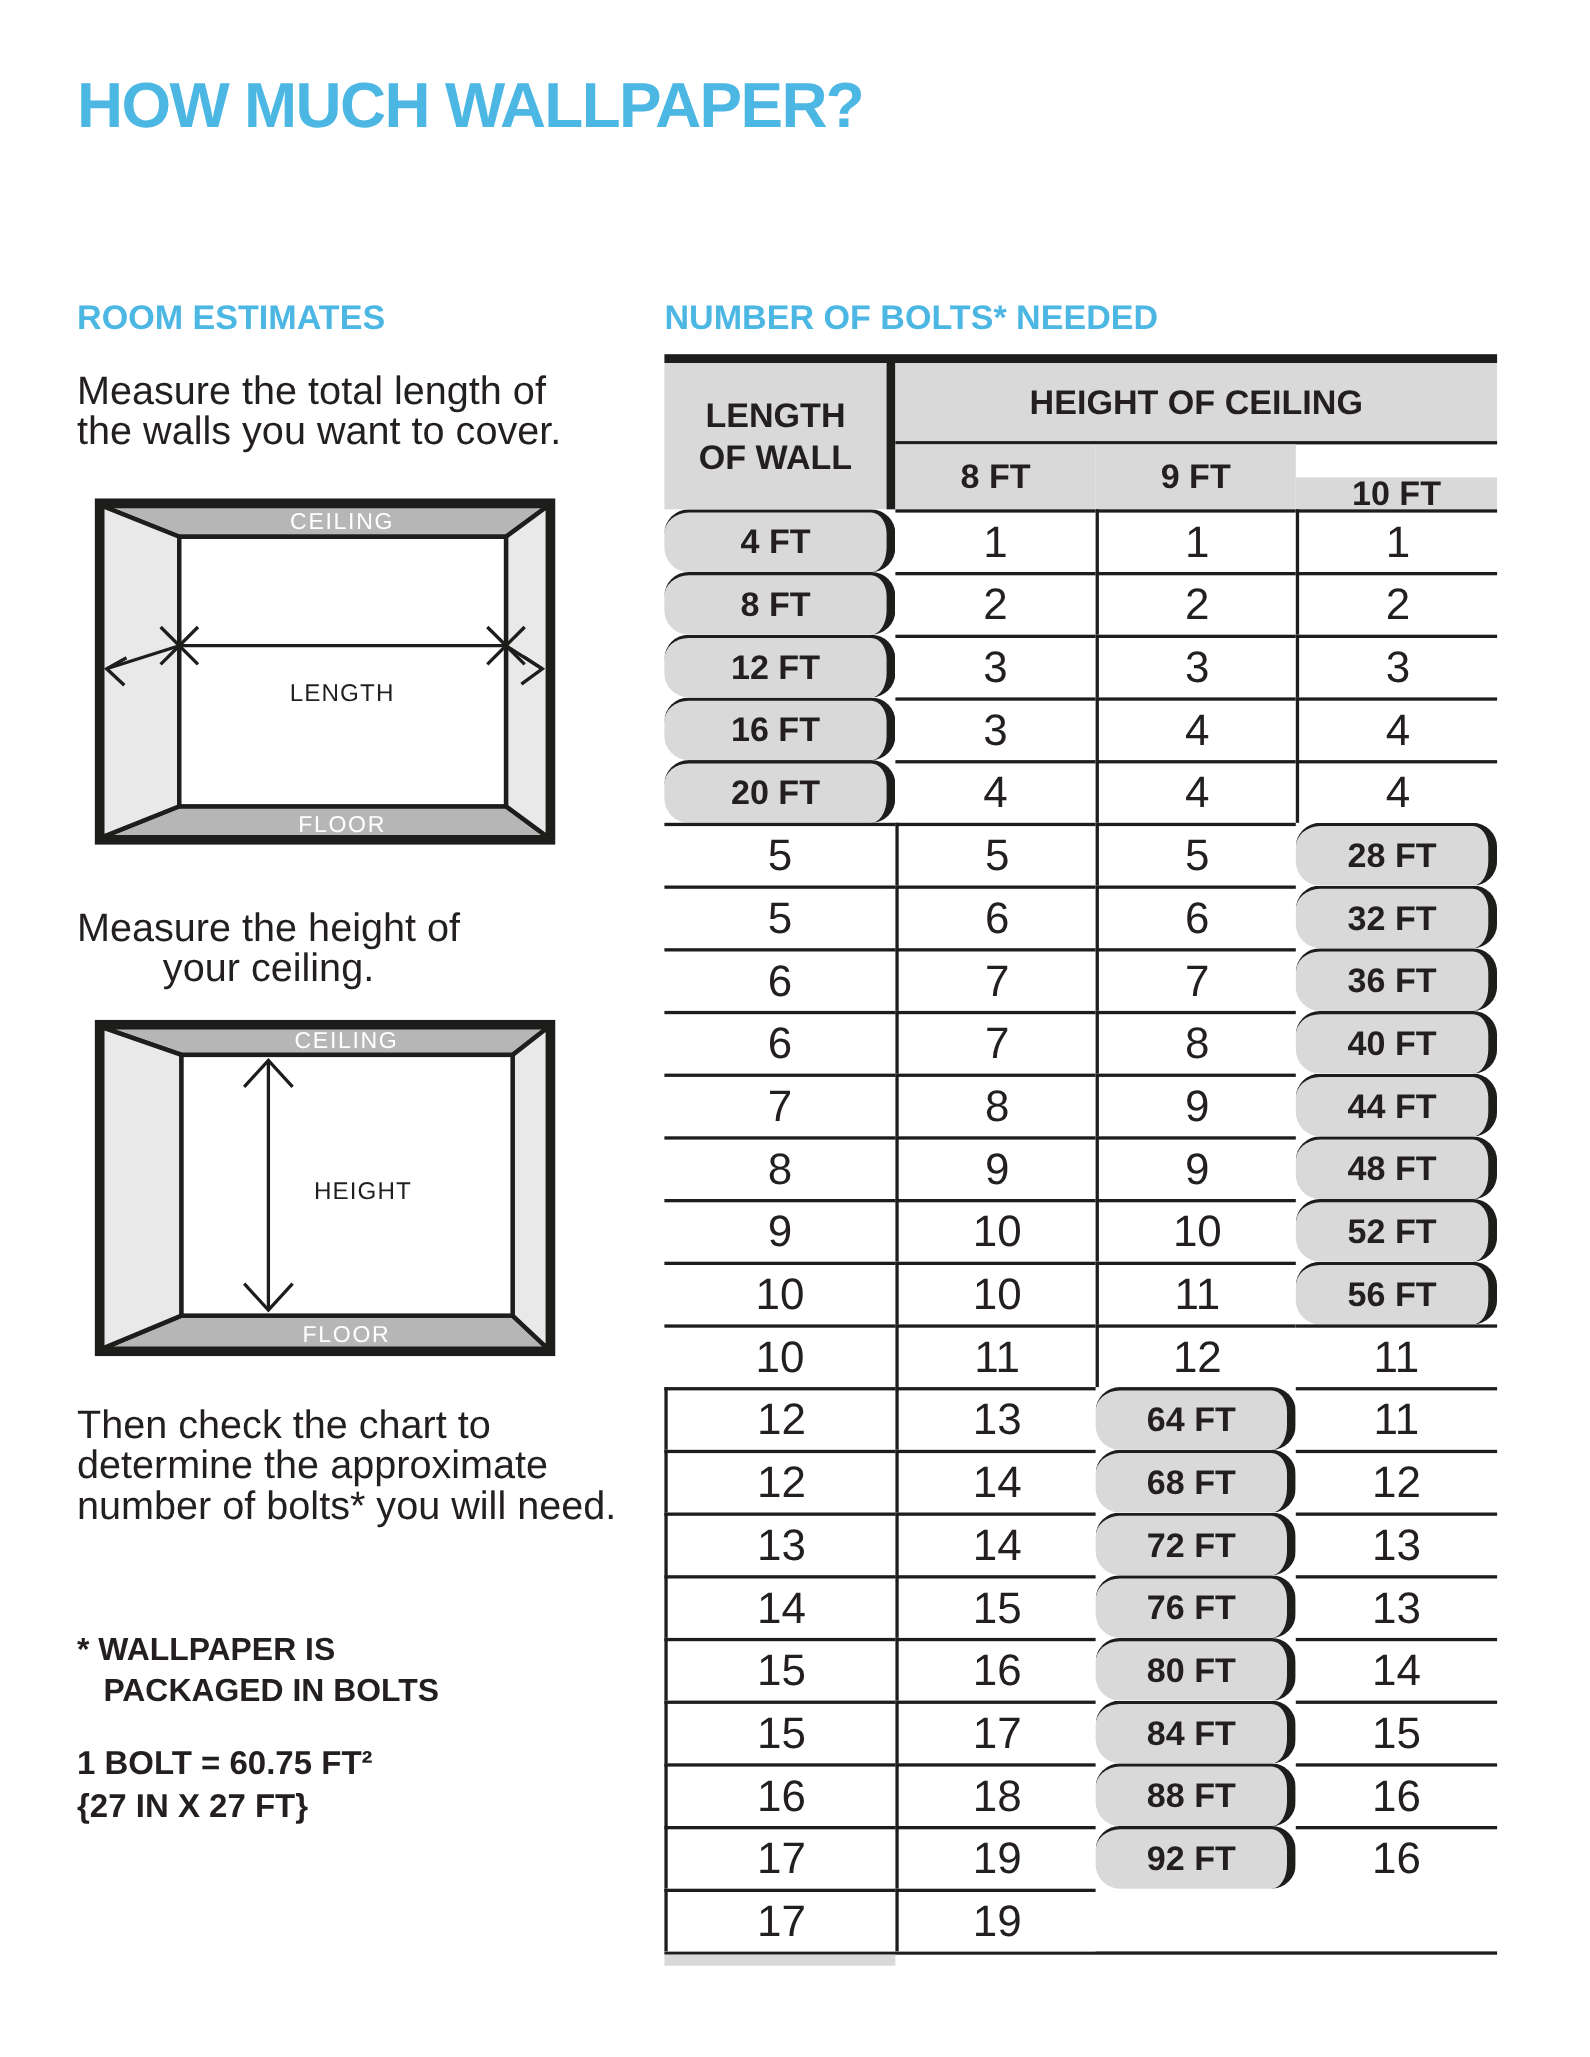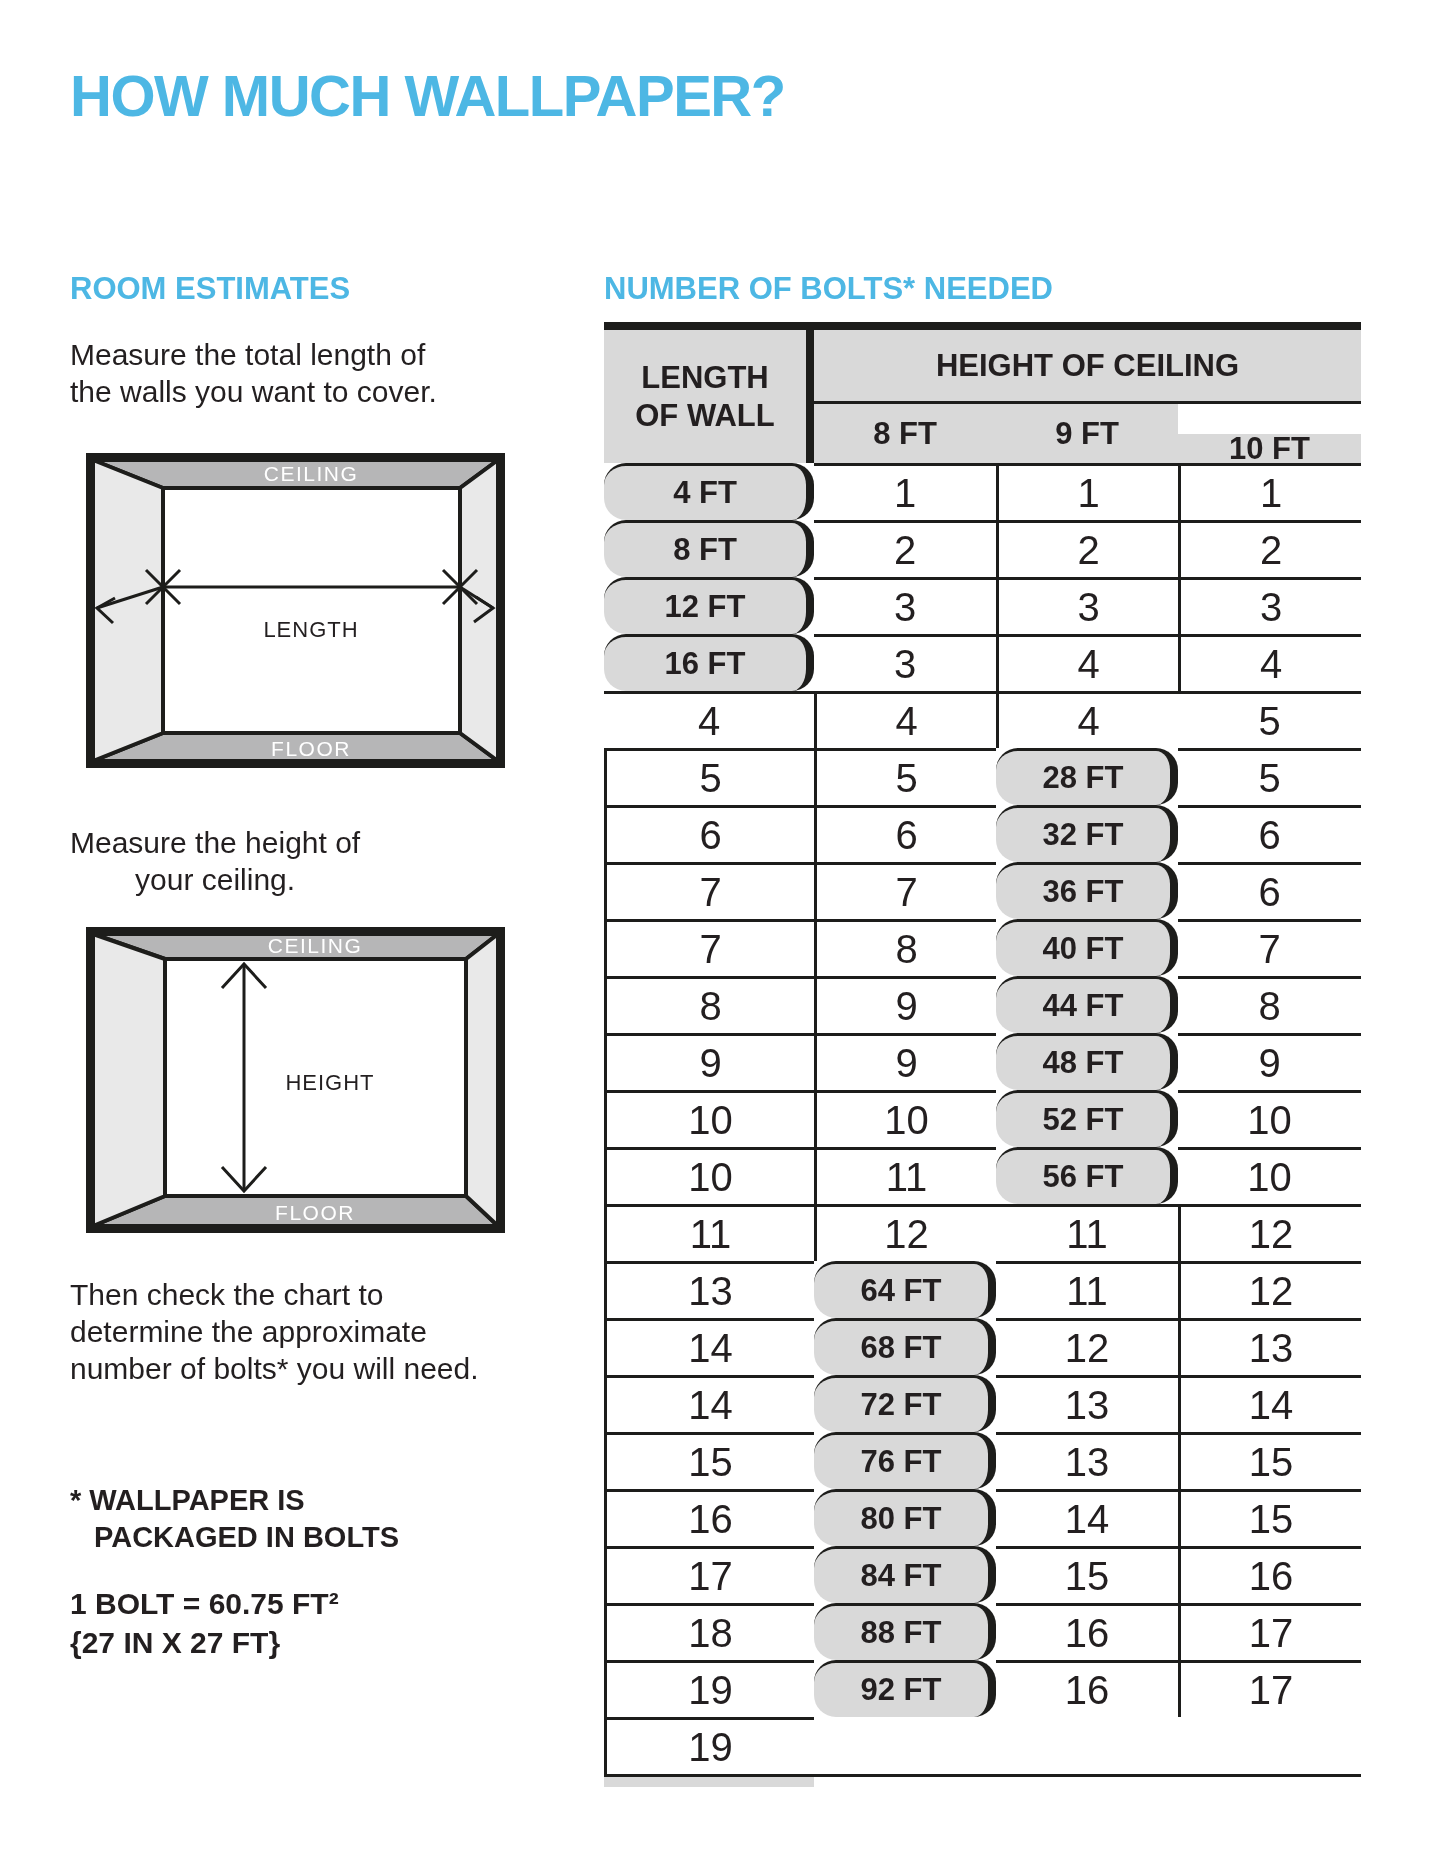--- a/index.html
+++ b/index.html
@@ -8,21 +8,21 @@
     font-family:"Liberation Sans","DejaVu Sans",sans-serif; color:#231f20; overflow:hidden;
   }
   .abs { position:absolute; }
   .title {
     left:70px; top:67px; font-size:58px; line-height:1; font-weight:700;
     color:var(--accent,#4db7e4); letter-spacing:-1.5px; white-space:nowrap;
   }
   .section-h { font-size:31px; font-weight:700; color:var(--accent,#4db7e4); letter-spacing:0; white-space:nowrap; }
   #room-estimates-h { left:70px; top:271px; }
   #bolts-h { left:604px; top:271px; width:757px; text-align:left; }
-  .body-text { left:70px; font-size:30px; line-height:37px; white-space:pre-line; color:var(--ink,#231f20); }
+  .body-text { left:70px; font-size:36px; line-height:37px; white-space:pre-line; color:var(--ink,#231f20); }
   #para1 { top:336px; }
   #para2 { top:824px;text-align:center; }
   #para3 { top:1276px; }
   .footnote {
     left:70px; top:1482px; font-size:29px; line-height:37px; font-weight:700;
     white-space:pre-line; padding-left:24px; text-indent:-24px; color:var(--ink,#231f20);
   }
   .boltinfo { left:70px; top:1584px; font-size:30px; line-height:39px; font-weight:700; white-space:pre-line; color:var(--ink,#231f20); }
 
   .room-svg { position:absolute; left:86px; }
@@ -148,20 +148,21 @@
       <div class="bt-cell val c2">2</div>
       <div class="bt-cell val c3">2</div>
       <div class="bt-cell row-label">12 FT</div>
       <div class="bt-cell val c1">3</div>
       <div class="bt-cell val c2">3</div>
       <div class="bt-cell val c3">3</div>
       <div class="bt-cell row-label">16 FT</div>
       <div class="bt-cell val c1">3</div>
       <div class="bt-cell val c2">4</div>
       <div class="bt-cell val c3">4</div>
+      <div class="bt-cell row-label">20 FT</div>
       <div class="bt-cell val c1">4</div>
       <div class="bt-cell val c2">4</div>
       <div class="bt-cell val c3">4</div>
       <div class="bt-cell val c1">5</div>
       <div class="bt-cell val c2">5</div>
       <div class="bt-cell val c3">5</div>
       <div class="bt-cell row-label">28 FT</div>
       <div class="bt-cell val c1">5</div>
       <div class="bt-cell val c2">6</div>
       <div class="bt-cell val c3">6</div>

